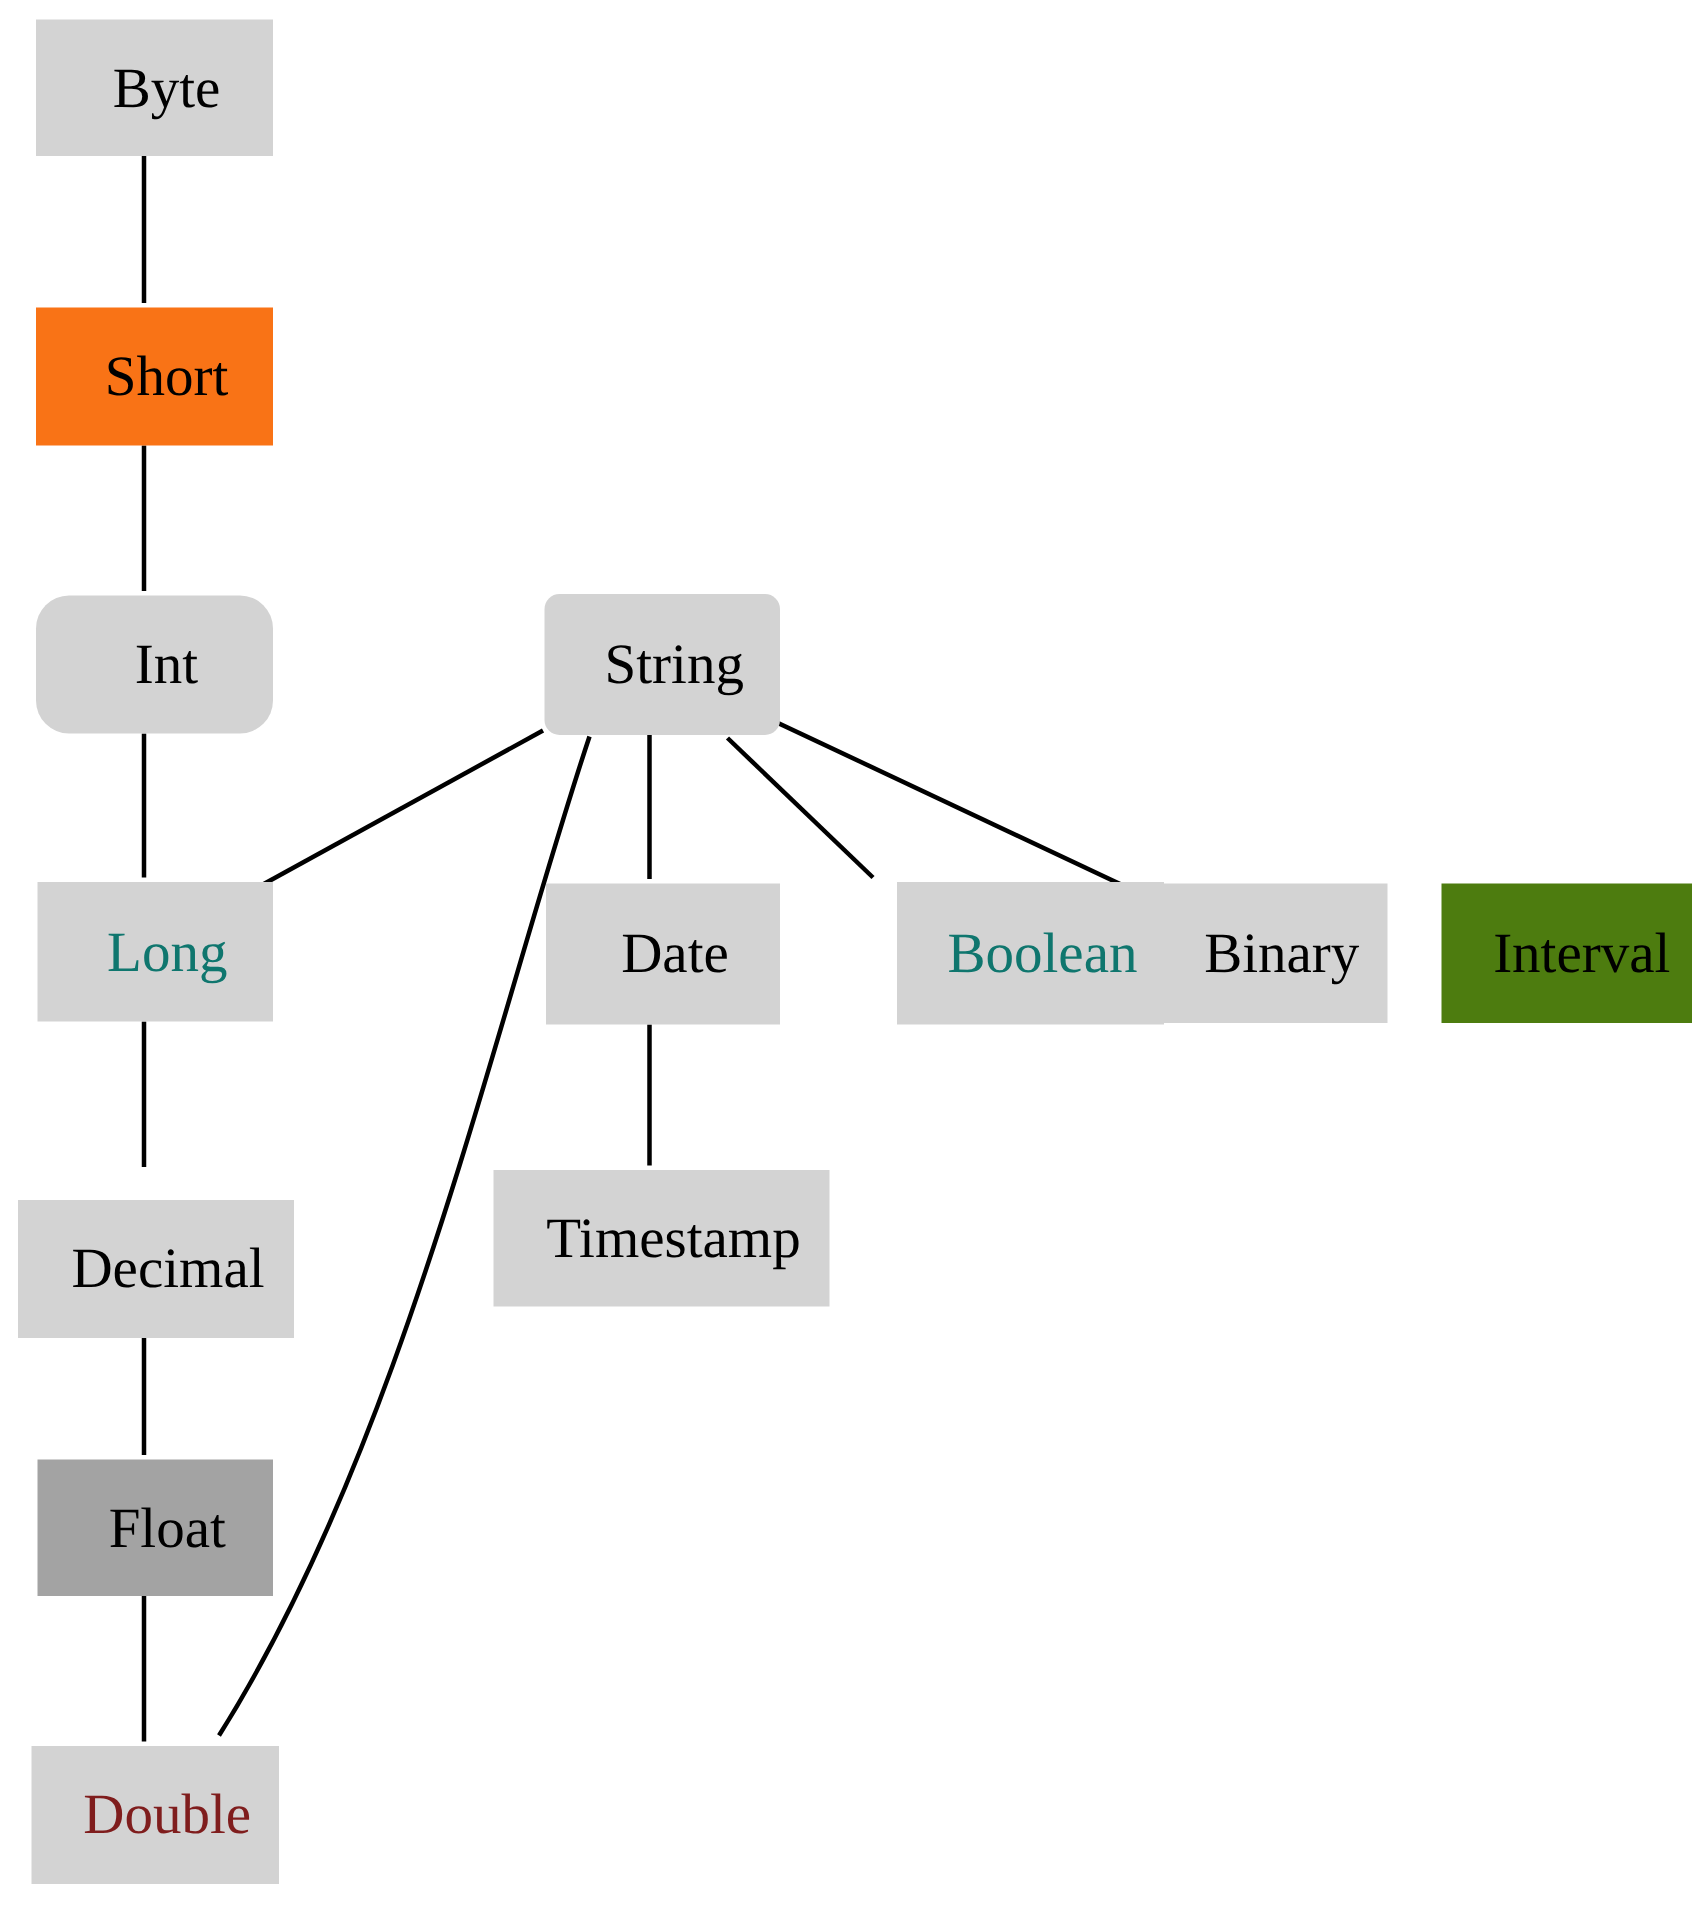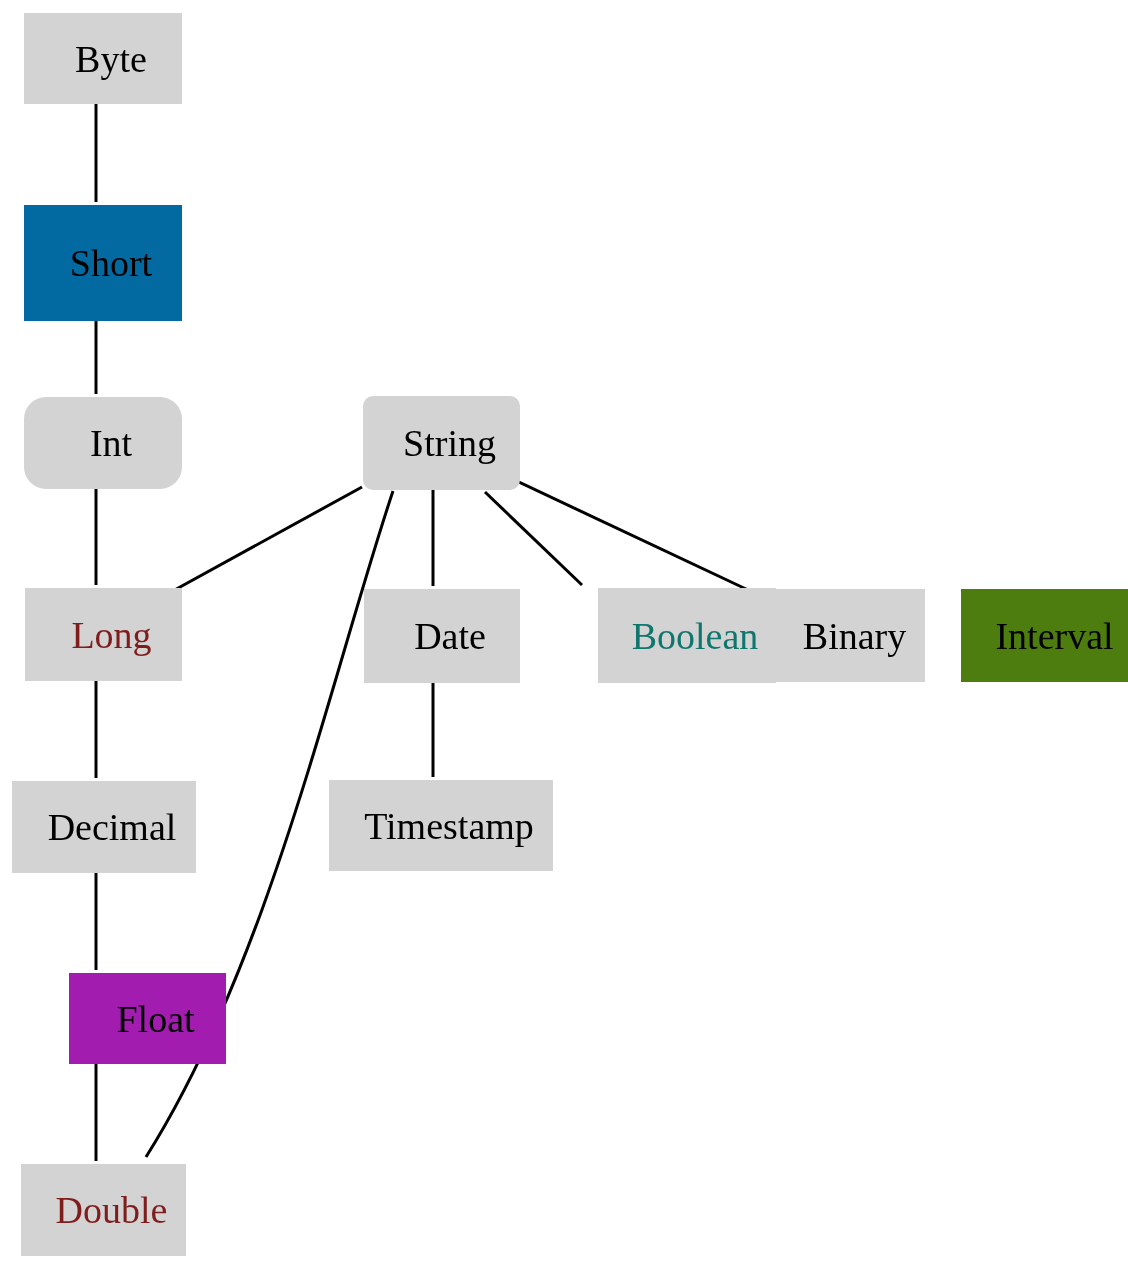--- a/index.html
+++ b/index.html
@@ -57,26 +57,26 @@
         <path d="M 506 476 L 763 597" stroke="#000000" marker-end="url(#arrowhead)"></path>
         <path d="M 393 491 C 330 680 270 960 146 1157" stroke="#000000" marker-end="url(#arrowhead)"></path>
         <path d="M 96 681 L 96 778" stroke="#000000" marker-end="url(#arrowhead)"></path>
         <path d="M 96 873 L 96 970" stroke="#000000" marker-end="url(#arrowhead)"></path>
         <path d="M 96 1064 L 96 1161" stroke="#000000" marker-end="url(#arrowhead)"></path>
         <path d="M 433 683 L 433 777" stroke="#000000" marker-end="url(#arrowhead)"></path>
       </g>
   </svg>
   <div id="node-layer">
       <div class="node" style="left: 24px; top: 13px; width: 142px; height: 91px; background: rgb(211, 211, 211); color: rgb(0, 0, 0);">Byte</div>
-      <div class="node" style="left: 24px; top: 205px; width: 142px; height: 116px; background: #0369a1; color: rgb(0, 0, 0);">Short</div>
+      <div class="node" style="left: 24px; top: 205px; width: 142px; height: 92px; background: #f97316; color: rgb(0, 0, 0);">Short</div>
       <div class="node" style="left: 24px; top: 397px; width: 142px; height: 92px; background: rgb(211, 211, 211); color: rgb(0, 0, 0); border-radius: 22px;">Int</div>
       <div class="node" style="left: 363px; top: 396px; width: 141px; height: 94px; background: rgb(211, 211, 211); color: rgb(0, 0, 0); border-radius: 10px;">String</div>
-      <div class="node" style="left: 25px; top: 588px; width: 141px; height: 93px; background: rgb(211, 211, 211); color: #7f1d1d;">Long</div>
+      <div class="node" style="left: 25px; top: 588px; width: 141px; height: 93px; background: rgb(211, 211, 211); color: #0f766e;">Long</div>
       <div class="node" style="left: 364px; top: 589px; width: 140px; height: 94px; background: rgb(211, 211, 211); color: rgb(0, 0, 0);">Date</div>
       <div class="node" style="left: 555px; top: 588px; width: 162px; height: 95px; background: rgb(211, 211, 211); color: #0f766e; margin-left: 43px;">Boolean</div>
       <div class="node" style="left: 768px; top: 589px; width: 141px; height: 93px; background: rgb(211, 211, 211); color: rgb(0, 0, 0);">Binary</div>
       <div class="node" style="left: 961px; top: 589px; width: 155px; height: 93px; background: #4d7c0f; color: rgb(0, 0, 0);">Interval</div>
-      <div class="node" style="left: 12px; top: 781px; width: 168px; height: 92px; background: rgb(211, 211, 211); color: rgb(0, 0, 0);">Decimal</div>
+      <div class="node" style="left: 12px; top: 800px; width: 168px; height: 92px; background: rgb(211, 211, 211); color: rgb(0, 0, 0);">Decimal</div>
       <div class="node" style="left: 329px; top: 780px; width: 208px; height: 91px; background: rgb(211, 211, 211); color: rgb(0, 0, 0);">Timestamp</div>
-      <div class="node" style="left: 25px; top: 973px; width: 141px; height: 91px; background: #a21caf; color: rgb(0, 0, 0); margin-left: 44px;">Float</div>
+      <div class="node" style="left: 25px; top: 973px; width: 141px; height: 91px; background: #a3a3a3; color: rgb(0, 0, 0);">Float</div>
       <div class="node" style="left: 21px; top: 1164px; width: 149px; height: 92px; background: rgb(211, 211, 211); color: #7f1d1d;">Double</div>
     </div>
 </div>
 
 </body></html>

